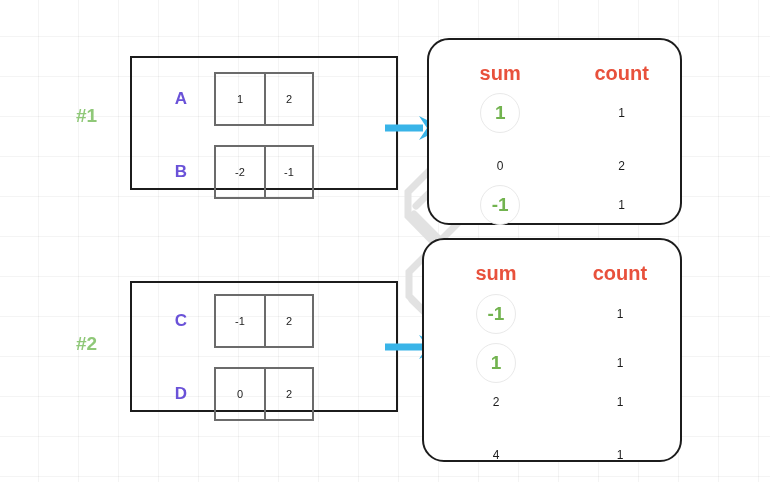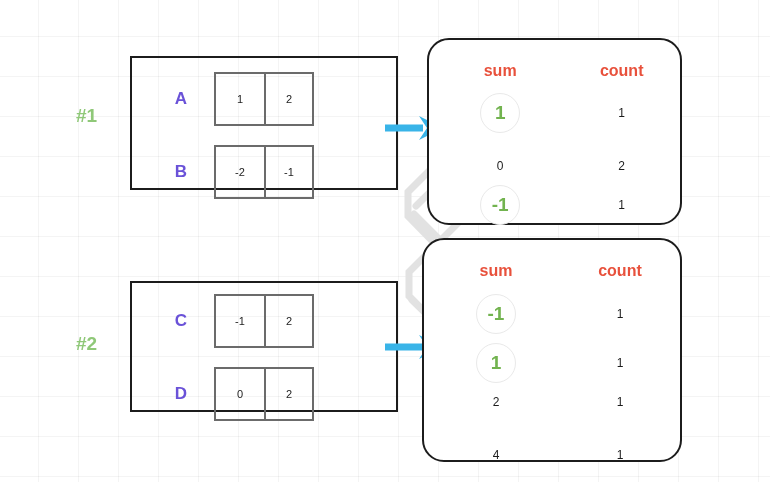--- a/index.html
+++ b/index.html
@@ -107,21 +107,21 @@
 
   .rb-header {
     position: absolute;
     top: 22px;
     left: 0; right: 0;
     display: flex;
   }
   .rb-header .h-sum,
   .rb-header .h-count {
     color: #e8513c;
-    font-size: 16px;
+    font-size: 20px;
     font-weight: bold;
     text-align: center;
   }
   .r1 .rb-header .h-sum   { width: 130px; margin-left: 8px; }
   .r1 .rb-header .h-count { width: 120px; }
   .r2 .rb-header .h-sum   { width: 130px; margin-left: 8px; }
   .r2 .rb-header .h-count { width: 122px; }
 
   .rb-row {
     position: absolute;

